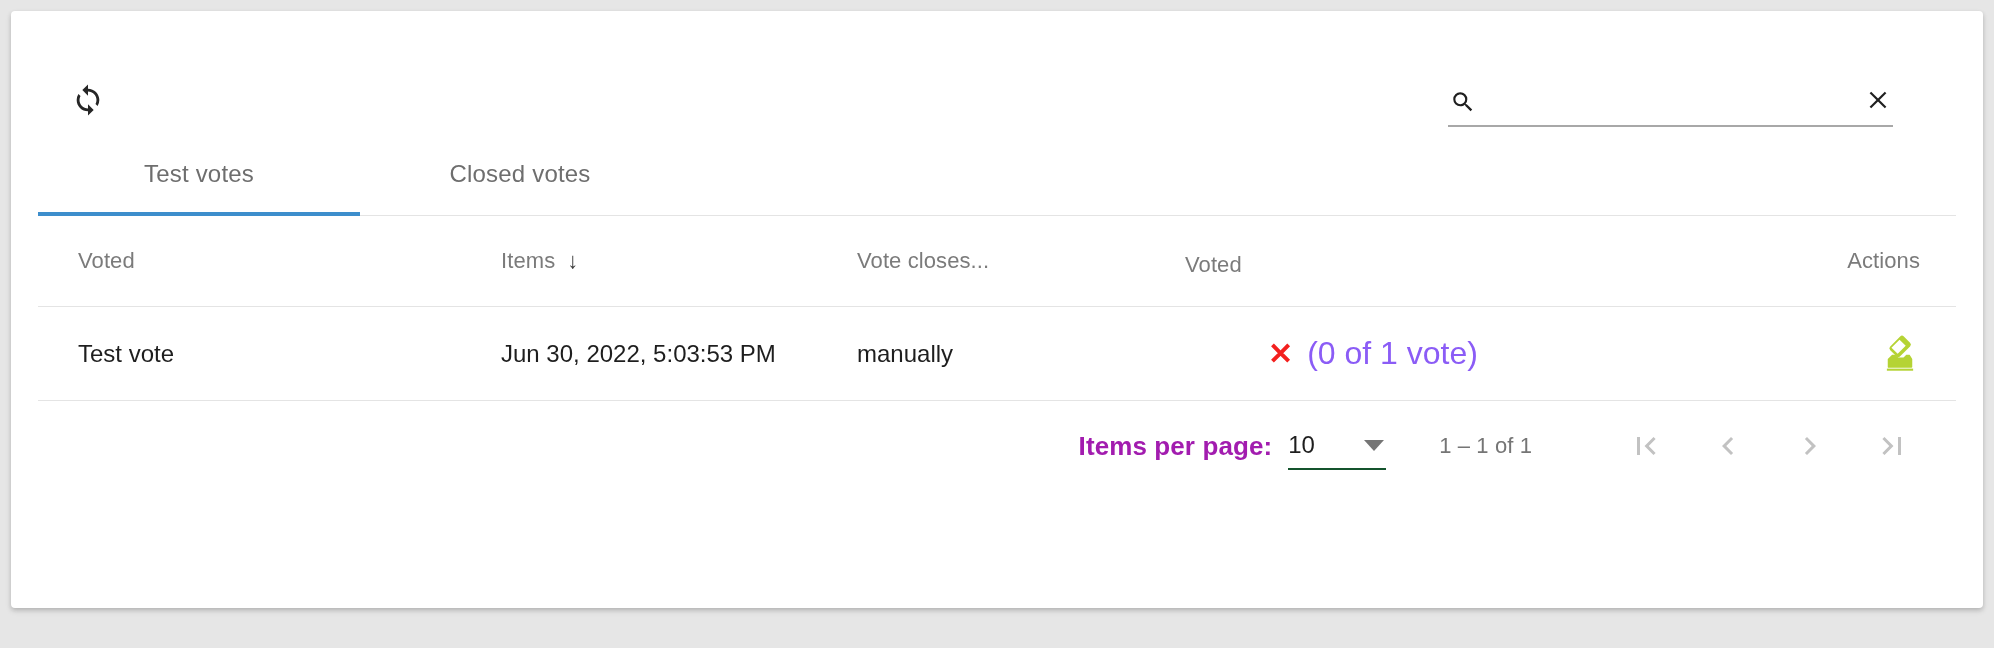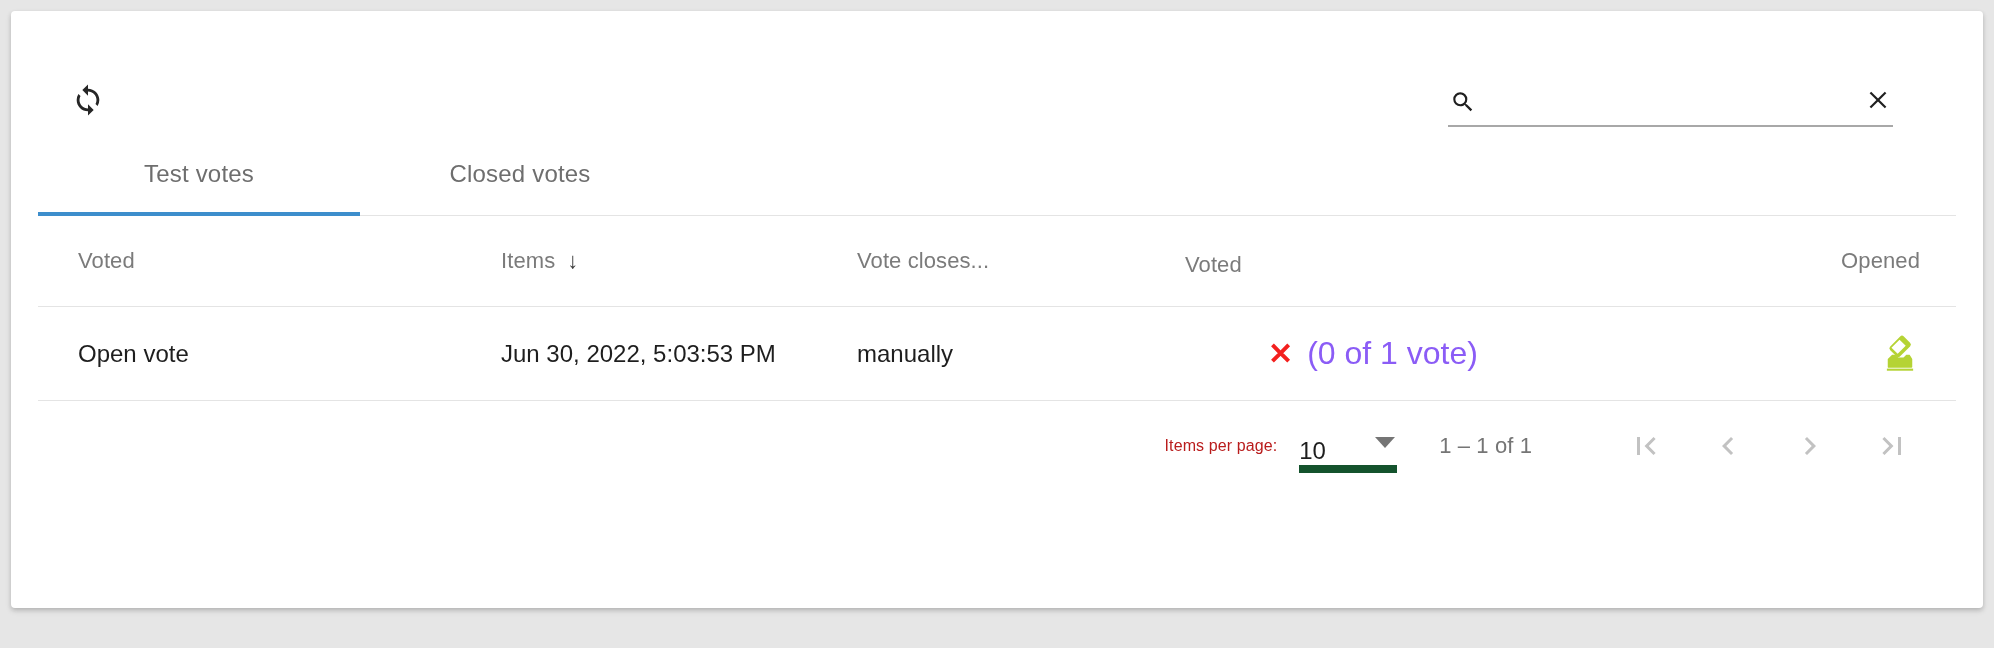--- a/index.html
+++ b/index.html
@@ -218,51 +218,52 @@
     right: 27px;
     top: 390px;
     height: 90px;
     display: flex;
     align-items: center;
     justify-content: flex-end;
     padding-right: 36px;
     box-sizing: border-box;
   }
   .pg-label {
-    font-size: 16px;
-    color: #b91c1c;
+    font-size: 26px;
+    color: #a21caf;
     letter-spacing: 0.1px;
+    font-weight: bold;
   }
   .pg-select {
     position: relative;
-    margin-left: 22px;
+    margin-left: 16px;
     width: 98px;
     height: 46px;
-    border-bottom: 8px solid #14532d;
-    display: flex;
-    align-items: flex-end;
+    border-bottom: 2px solid #14532d;
+    display: flex;
+    align-items: center;
     cursor: pointer;
   }
   .pg-select-value {
     font-size: 24px;
     color: #1e1e1e;
   }
   .pg-caret {
     position: absolute;
     right: 2px;
     top: 18px;
     width: 0; height: 0;
     border-left: 10px solid transparent;
     border-right: 10px solid transparent;
     border-top: 11px solid #757575;
   }
   .pg-range {
     font-size: 22px;
     color: #757575;
-    margin-left: 42px;
+    margin-left: 53px;
     letter-spacing: 0.1px;
   }
   .pg-buttons {
     display: flex;
     align-items: center;
     margin-left: 86px;
     gap: 26px;
   }
   .pg-btn {
     width: 56px;
@@ -331,27 +332,27 @@
         <span>Items</span>
         <span class="sort-arrow">↓</span>
       </div>
       <div class="cell c-closes sortable">
         <span>Vote closes...</span>
       </div>
       <div class="cell c-voted">
         <span>Voted</span>
       </div>
       <div class="cell c-actions">
-        <span>Opened</span>
+        <span>Actions</span>
       </div>
     </div>
 
     <div class="trow data-row">
       <div class="cell c-name">
-        <span>Open vote</span>
+        <span>Test vote</span>
       </div>
       <div class="cell c-opened">
         <span>Jun 30, 2022, 5:03:53 PM</span>
       </div>
       <div class="cell c-closes">
         <span>manually</span>
       </div>
       <div class="cell c-voted">
         <div class="voted-cell">
           <span class="x-mark">✕</span>

